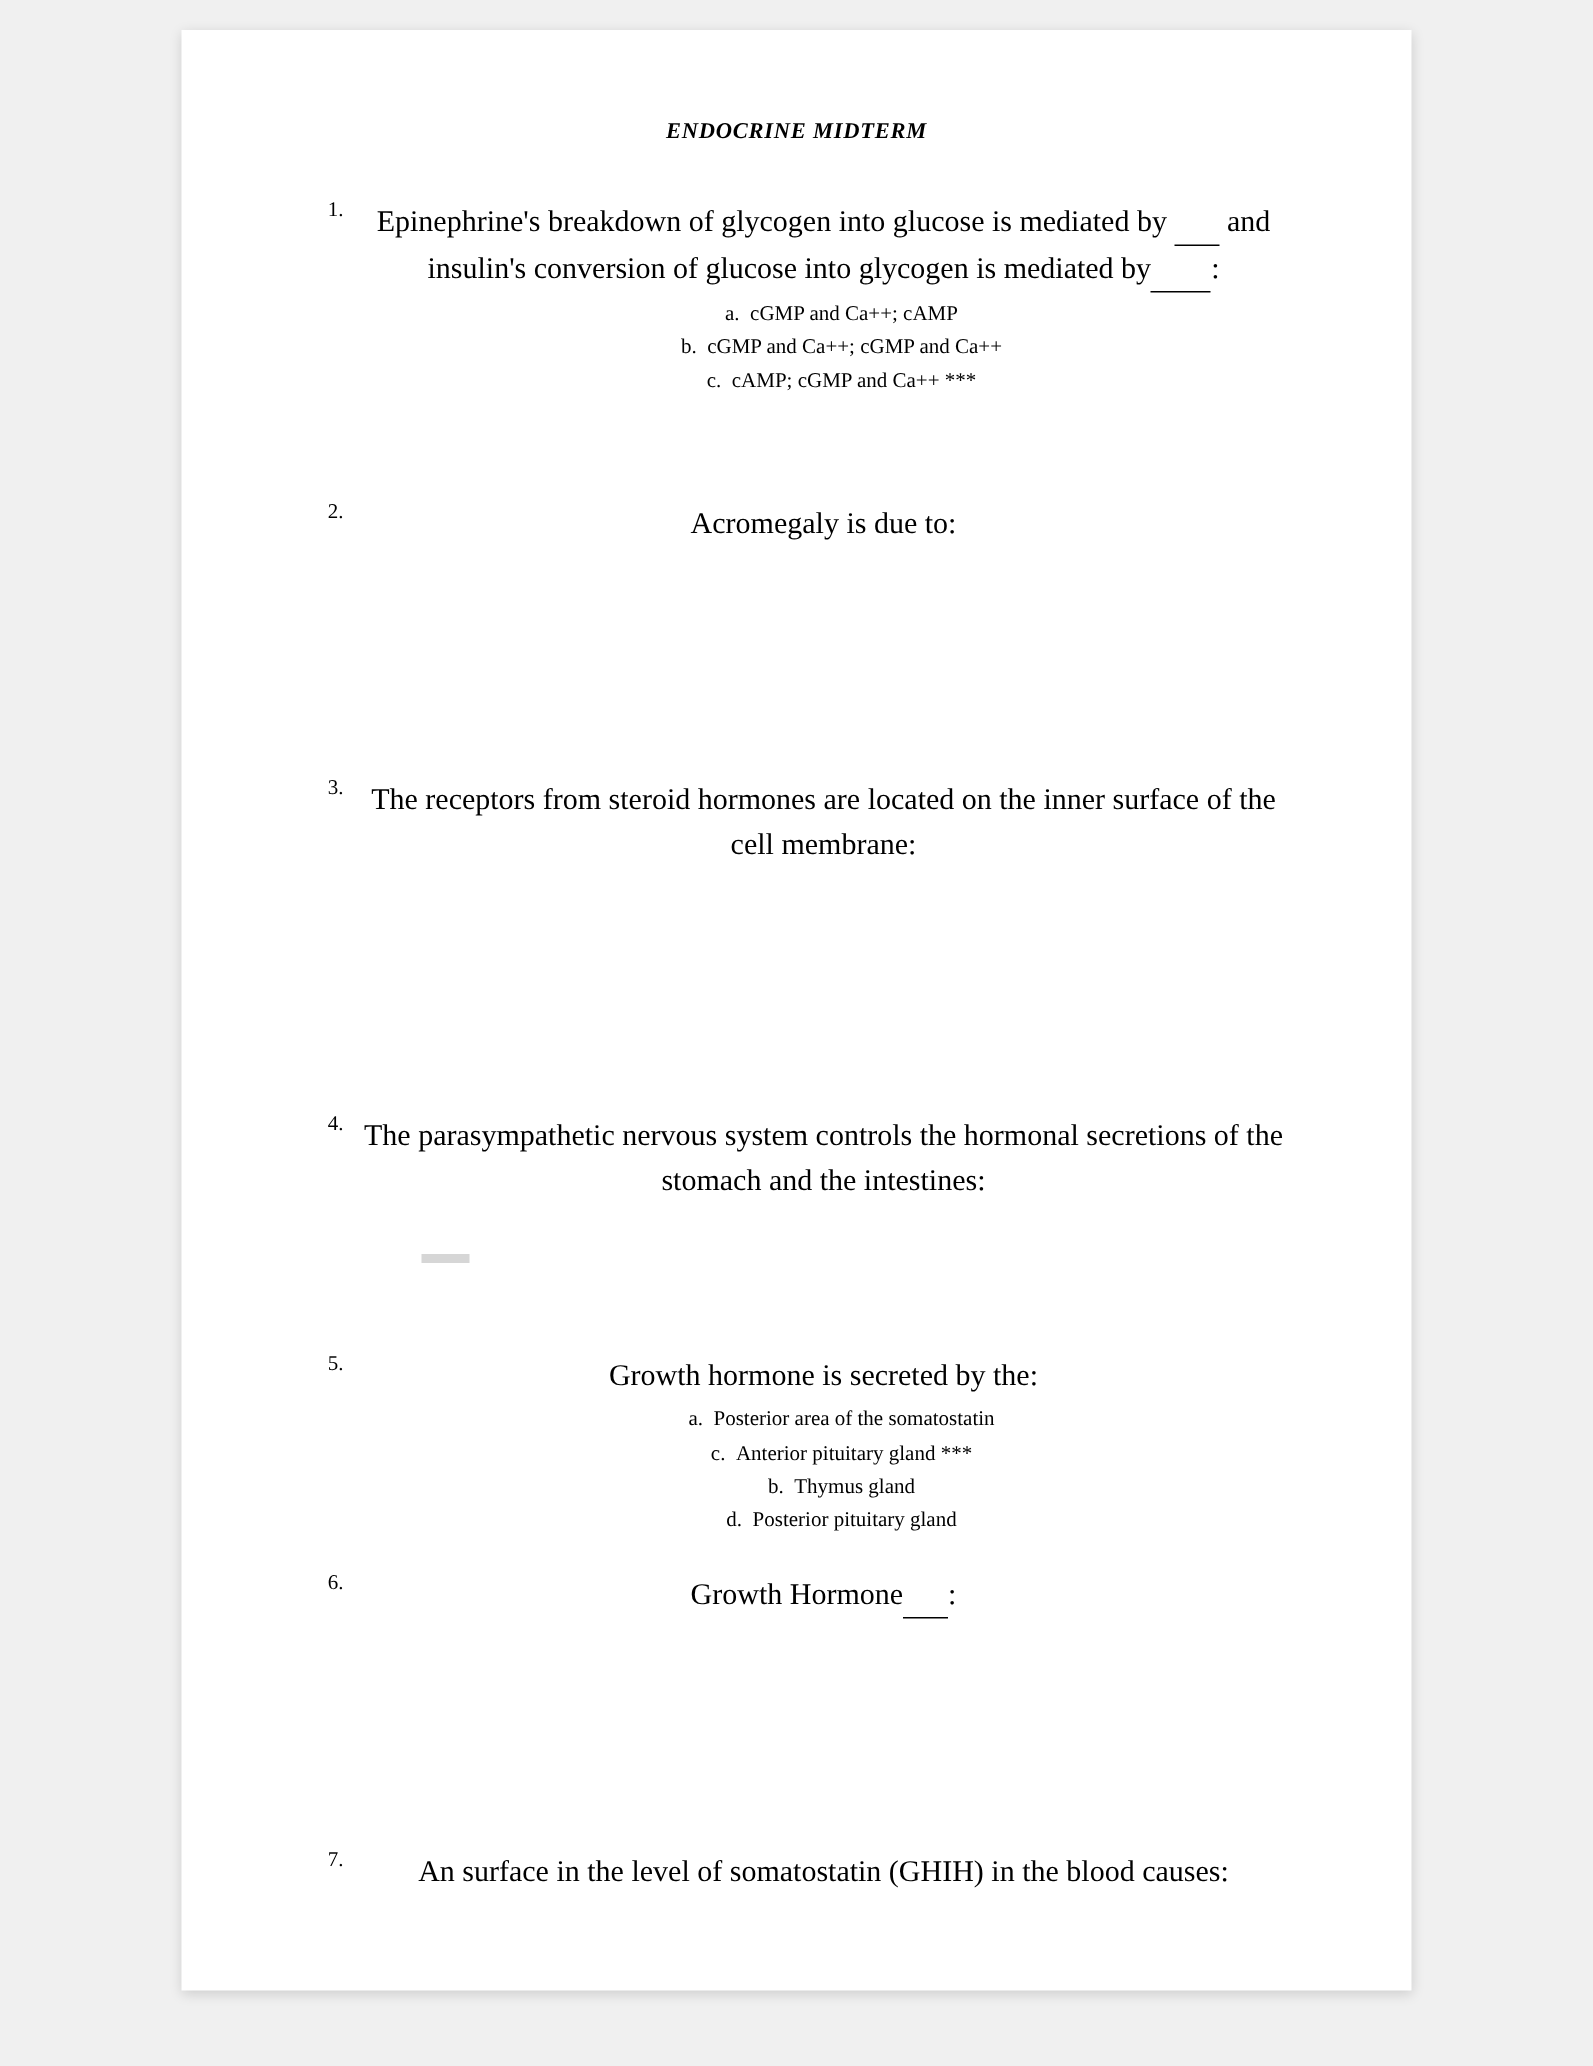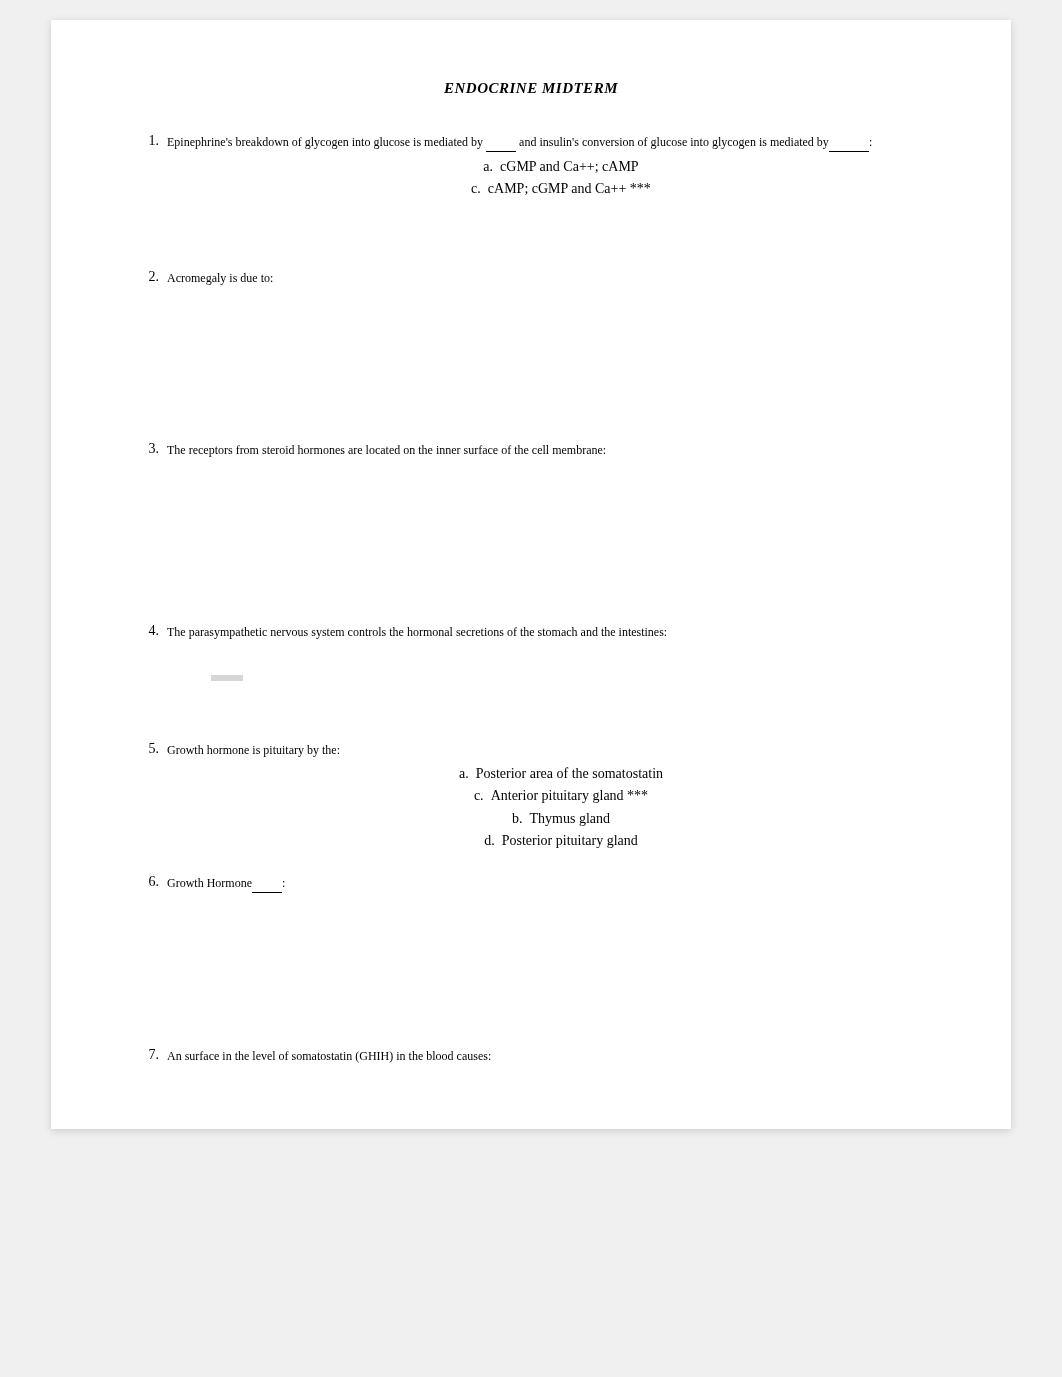--- a/index.html
+++ b/index.html
@@ -11,21 +11,21 @@
     body {
       background: #f0f0f0;
       display: flex;
       justify-content: center;
       padding: 20px;
       font-family: "Times New Roman", Times, serif;
     }
 
     .page {
       background: #ffffff;
-      width: 960px;
+      width: 820px;
       min-height: 1060px;
       padding: 60px 80px 60px 80px;
       box-shadow: 0 2px 8px rgba(0,0,0,0.15);
     }
 
     .page-title {
       text-align: center;
       font-weight: bold;
       font-style: italic;
       font-size: 15px;
@@ -42,23 +42,24 @@
     .question-number {
       min-width: 36px;
       text-align: right;
       padding-right: 8px;
       font-size: 14px;
       flex-shrink: 0;
       padding-top: 0;
     }
 
     .question-text {
-      font-size: 12px;
+      font-size: 20px;
       line-height: 1.5;
       flex: 1;
+      text-align: center;
     }
 
     .sub-answers {
       list-style: none;
       padding-left: 60px;
       margin-top: 4px;
       margin-bottom: 8px;
       text-align: center;
     }
 
@@ -104,20 +105,21 @@
 
   <div class="page-title">ENDOCRINE MIDTERM</div>
 
   <div class="question-block">
     <div class="question-row">
       <span class="question-number">1.</span>
       <span class="question-text">Epinephrine's breakdown of glycogen into glucose is mediated by <span class="underline-blank">&nbsp;&nbsp;&nbsp;</span> and insulin's conversion of glucose into glycogen is mediated by<span class="underline-blank-long">&nbsp;&nbsp;&nbsp;&nbsp;</span>:</span>
     </div>
     <ul class="sub-answers">
       <li><span>a.&nbsp;&nbsp;</span><span>cGMP and Ca++; cAMP</span></li>
+      <li><span>b.&nbsp;&nbsp;</span><span>cGMP and Ca++; cGMP and Ca++</span></li>
       <li><span>c.&nbsp;&nbsp;</span><span>cAMP; cGMP and Ca++   ***</span></li>
     </ul>
   </div>
 
   <div class="section-gap-1"></div>
 
   <div class="question-block">
     <div class="question-row">
       <span class="question-number">2.</span>
       <span class="question-text">Acromegaly is due to:</span>
@@ -145,21 +147,21 @@
   <div style="height: 30px;"></div>
   <div style="display:flex; padding-left: 80px;">
     <span class="scratch-mark"></span>
   </div>
 
   <div style="height: 60px;"></div>
 
   <div class="question-block">
     <div class="question-row">
       <span class="question-number">5.</span>
-      <span class="question-text">Growth hormone is pituitary by the:</span>
+      <span class="question-text">Growth hormone is secreted by the:</span>
     </div>
     <ul class="sub-answers">
       <li><span>a.&nbsp;&nbsp;</span><span>Posterior area of the somatostatin</span></li>
       <li><span>c.&nbsp;&nbsp;</span><span>Anterior pituitary gland   ***</span></li>
       <li><span>b.&nbsp;&nbsp;</span><span>Thymus gland</span></li>
       <li><span>d.&nbsp;&nbsp;</span><span>Posterior pituitary gland</span></li>
     </ul>
   </div>
 
   <div style="height: 14px;"></div>

